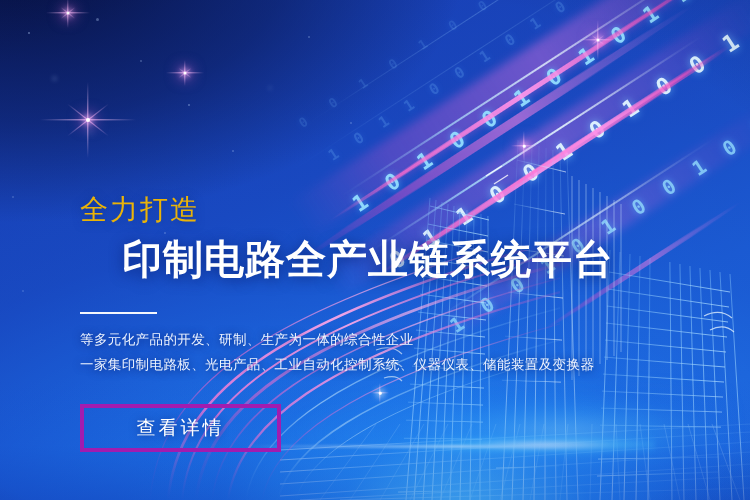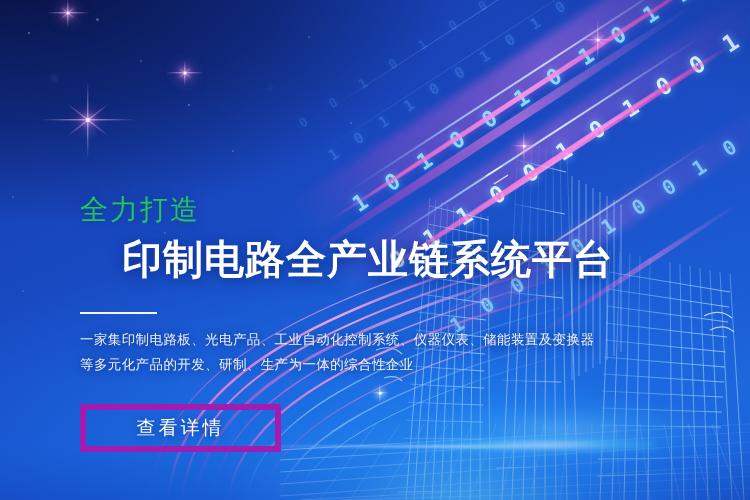--- a/index.html
+++ b/index.html
@@ -107,21 +107,21 @@
   .floor-haze{
     position:absolute; left:0; right:0; bottom:0; height:120px;
     background:linear-gradient(0deg,rgba(18,62,185,.55) 0%,rgba(20,70,200,.18) 45%,rgba(0,0,0,0) 100%);
   }
 
   
   .content{ position:absolute; left:80px; top:0; width:600px; height:500px; }
 
   .eyebrow{
     position:absolute; top:193px; left:0;
-    font-size:28px; font-weight:400; color:#22c55e;
+    font-size:28px; font-weight:400; color:#eab308;
     letter-spacing:2px; line-height:1.2;
     text-shadow:0 1px 10px rgba(10,40,120,.6);
   }
   .headline{
     position:absolute; top:236px; left:-2px;
     font-size:40px; font-weight:700; color:#ffffff;
     letter-spacing:1px; line-height:1.18;
     white-space:nowrap;
     text-shadow:0 2px 14px rgba(8,30,110,.75);
     margin-left:44px;
@@ -134,21 +134,21 @@
     position:absolute; top:327px; left:0; width:512px;
     font-size:13.5px; font-weight:400; color:#eef4ff;
     line-height:25px; letter-spacing:.4px;
     text-shadow:0 1px 8px rgba(8,30,110,.85);
   }
   .desc div{ white-space:nowrap; }
 
   .cta{
     position:absolute; top:404px; left:0;
     width:201px; height:48px;
-    border:6px solid #a21caf;
+    border:4px solid #a21caf;
     background:rgba(255,255,255,0);
     display:flex; align-items:center; justify-content:center;
     color:#ffffff; font-size:19px; font-weight:400; letter-spacing:3px;
     cursor:pointer;
     text-shadow:0 1px 8px rgba(8,30,110,.7);
   }
 </style>
 </head>
 <body>
 
@@ -442,20 +442,20 @@
 
   <div class="content">
 
     <div class="eyebrow">全力打造</div>
 
     <h1 class="headline">印制电路全产业链系统平台</h1>
 
     <div class="rule"></div>
 
     <div class="desc">
+      <div>等多元化产品的开发、研制、生产为一体的综合性企业</div>
       <div>一家集印制电路板、光电产品、工业自动化控制系统、仪器仪表、储能装置及变换器</div>
-      <div>等多元化产品的开发、研制、生产为一体的综合性企业</div>
     </div>
 
     <div class="cta">查看详情</div>
   </div>
 
 </div>
 
 </body></html>

